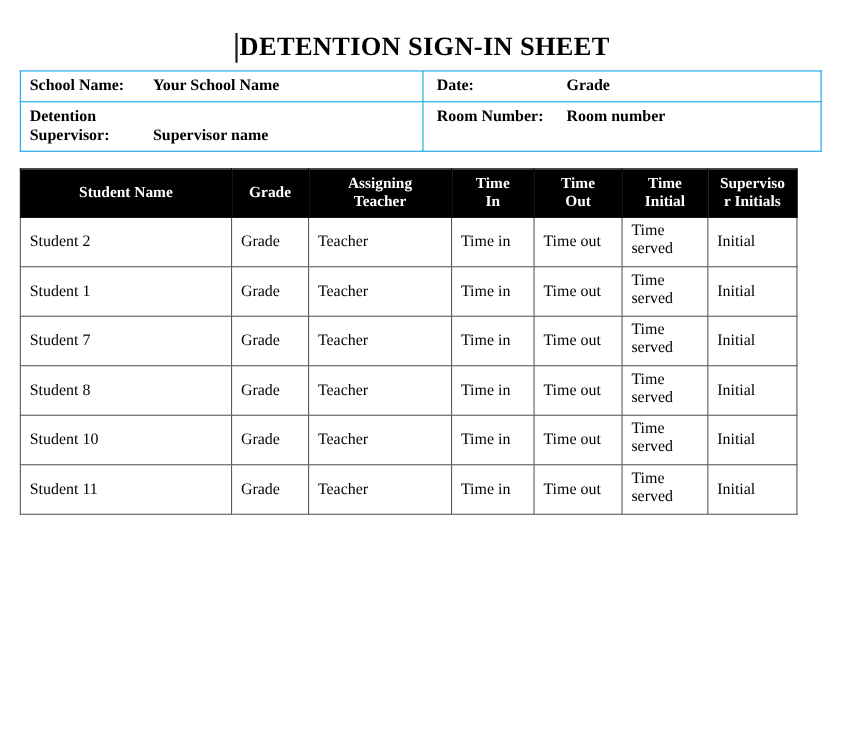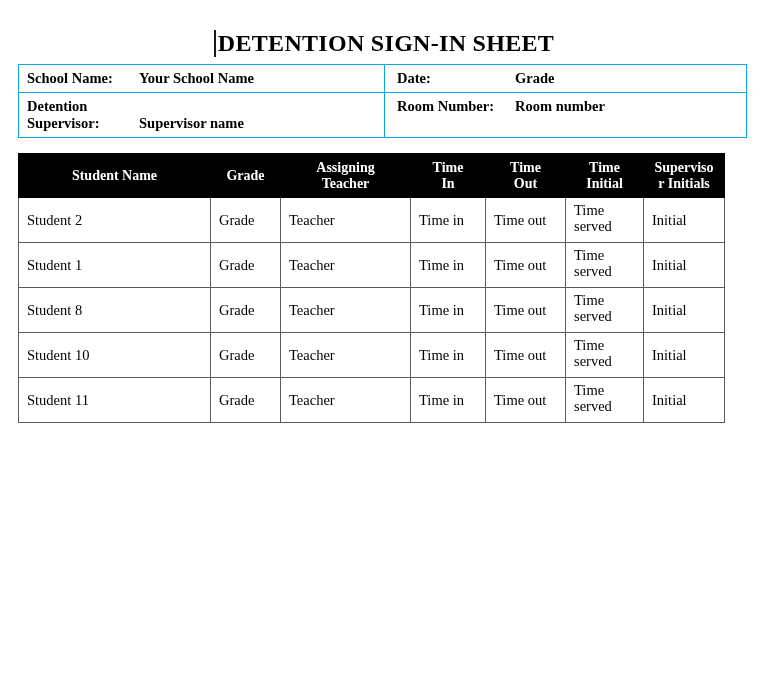--- a/index.html
+++ b/index.html
@@ -214,20 +214,29 @@
       <tr>
         <td class="mid">Student 1</td>
         <td class="mid">Grade</td>
         <td class="mid">Teacher</td>
         <td class="mid">Time in</td>
         <td class="mid">Time out</td>
         <td>Time served</td>
         <td class="mid">Initial</td>
       </tr>
       <tr>
+        <td class="mid">Student 7</td>
+        <td class="mid">Grade</td>
+        <td class="mid">Teacher</td>
+        <td class="mid">Time in</td>
+        <td class="mid">Time out</td>
+        <td>Time served</td>
+        <td class="mid">Initial</td>
+      </tr>
+      <tr>
         <td class="mid">Student 8</td>
         <td class="mid">Grade</td>
         <td class="mid">Teacher</td>
         <td class="mid">Time in</td>
         <td class="mid">Time out</td>
         <td>Time served</td>
         <td class="mid">Initial</td>
       </tr>
       <tr>
         <td class="mid">Student 10</td>

